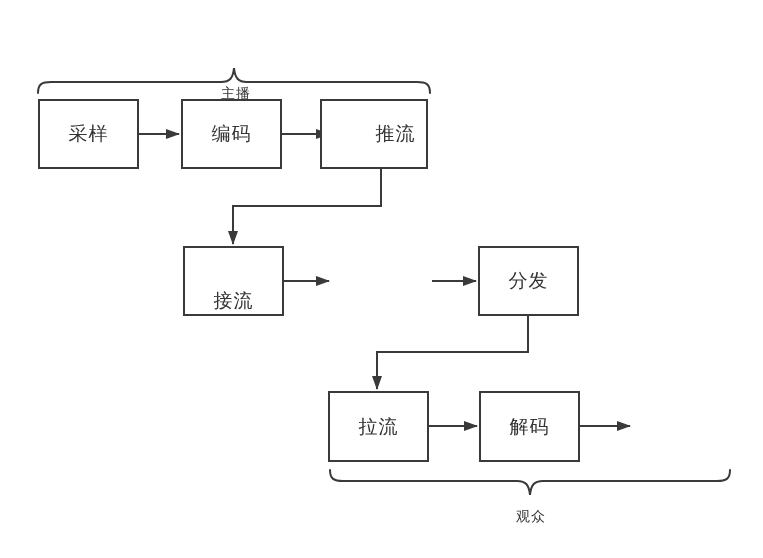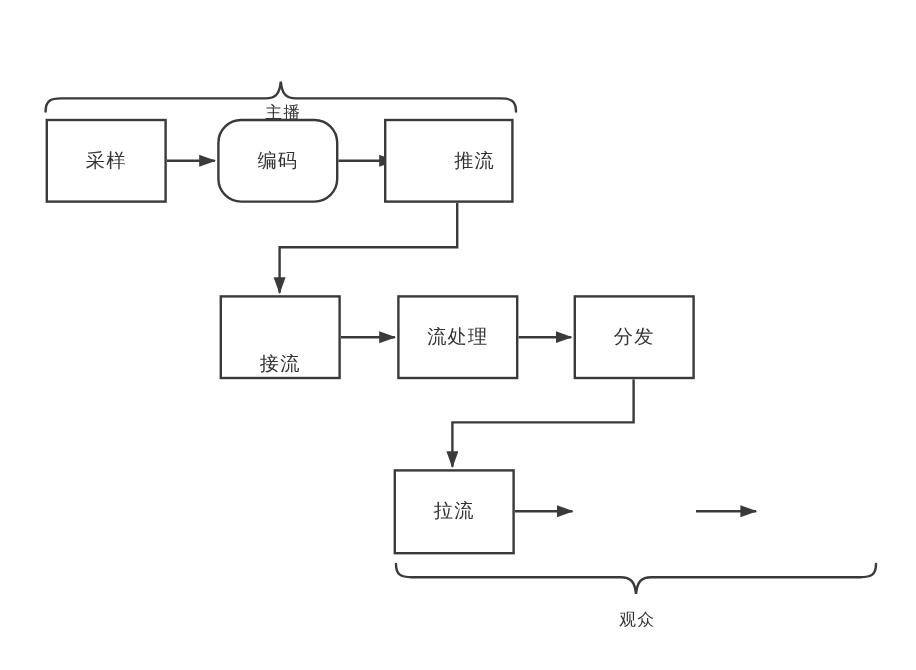--- a/index.html
+++ b/index.html
@@ -15,33 +15,33 @@
     font-family:"Liberation Sans","DejaVu Sans",sans-serif;
     overflow:hidden;
   }
   .wires{position:absolute;inset:0;width:763px;height:558px;}
   .node{
     position:absolute;
     box-sizing:border-box;
     background:var(--bg);
     border:2px solid var(--line);
     display:flex;align-items:center;justify-content:center;
-    font-size:16px;color:var(--text);
+    font-size:19px;color:var(--text);
     letter-spacing:1px;
   }
   .grp-label{
     position:absolute;
     transform:translateX(-50%);
     font-size:14px;color:var(--text);
     letter-spacing:1px;
     white-space:nowrap;
   }
   
   .n-sampling {left:38px; top:99px; width:101px;height:70px;}
-  .n-encoding {left:181px;top:99px; width:101px;height:70px;border-radius:20px;}
+  .n-encoding {left:181px;top:99px; width:101px;height:70px;}
   .n-push     {left:320px;top:99px; width:108px;height:70px;padding-left:43px;}
   
   .n-ingest   {left:183px;top:246px;width:101px;height:70px;align-items:flex-end;}
   .n-process  {left:331px;top:246px;width:101px;height:70px;}
   .n-dist     {left:478px;top:246px;width:101px;height:70px;}
   
   .n-pull     {left:328px;top:391px;width:101px;height:71px;}
   .n-decode   {left:479px;top:391px;width:101px;height:71px;}
   .n-play     {left:632px;top:391px;width:101px;height:71px;}
 
@@ -87,24 +87,24 @@
   <div class="node n-encoding">
     <span>编码</span>
   </div>
   <div class="node n-push">
     <span>推流</span>
   </div>
 
   <div class="node n-ingest">
     <span>接流</span>
   </div>
-  <div class="node n-process">
-    <span>流处理</span>
-  </div>
   <div class="node n-pull">
     <span>拉流</span>
   </div>
 
   <div class="node n-dist">
     <span>分发</span>
   </div>
+  <div class="node n-decode">
+    <span>解码</span>
+  </div>
 
 </div>
 
 </body></html>

